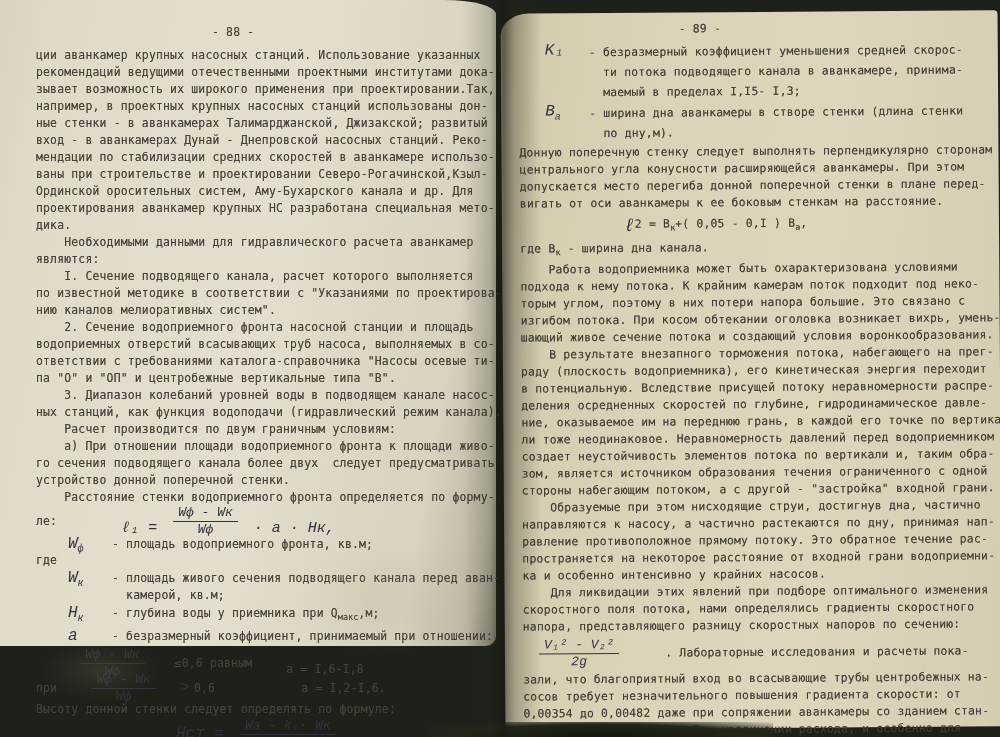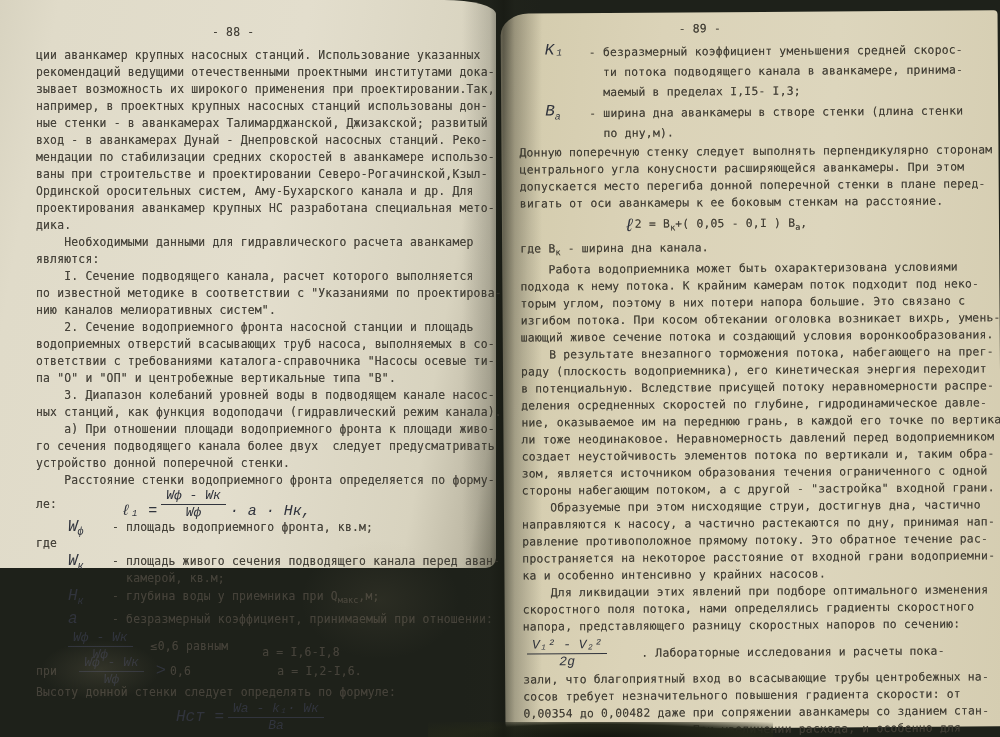--- a/index.html
+++ b/index.html
@@ -3,21 +3,21 @@
 <meta charset="utf-8">
 <style>
   html,body{margin:0;padding:0;}
   body{
     width:1000px;height:737px;position:relative;overflow:hidden;
     background:#1e211a;
     font-family:"DejaVu Sans Mono", monospace;
   }
   .page{position:absolute;box-sizing:border-box;}
   .page-left{
-    left:0;top:0;width:496px;height:568px;
+    left:0;top:0;width:496px;height:646px;
     background:linear-gradient(100deg,#d8d3c0 0%,#e0dbc9 10%,#e3decd 52%,#d8d3bf 84%,#bcb7a3 95%,#8f8b78 100%);
     border-radius:0 52px 10px 0 / 0 14px 10px 0;
     padding:24px 0 0 36px;
   }
   .page-right{
     left:503px;top:12px;width:497px;height:716px;
     background:linear-gradient(94deg,#a89f85 0%,#c6bd9f 2.5%,#d5cdaf 8%,#dbd3b8 30%,#ddd6bd 62%,#d5cdb1 100%);
     border-radius:28px 4px 3px 6px / 22px 4px 3px 6px;
     transform:rotate(-0.4deg);
     padding:8px 0 0 18px;
@@ -38,21 +38,21 @@
     text-shadow:0 0 0.5px rgba(70,64,52,0.55);
   }
   .page-right .t{color:#403d34;line-height:17px;}
   .pageno{margin:0 0 6px 176px;}
   .page-right .pageno{margin:0 0 4px 160px;}
   .hw{
     font-family:Liberation Mono, monospace;font-style:italic;
     color:#31343d;font-size:15px;line-height:16px;
   }
   .hw sub{font-size:10px;}
-  .frac{display:inline-flex;flex-direction:column;text-align:center;vertical-align:middle;margin:0 4px;}
+  .frac{display:inline-flex;flex-direction:column;text-align:center;vertical-align:middle;margin:0 16px;}
   .fnum{border-bottom:1.6px solid #31343d;padding:0 5px 1px 5px;font-size:13px;line-height:14px;}
   .fden{padding:1px 5px 0 5px;font-size:13px;line-height:14px;}
   .frow{display:flex;align-items:center;margin:1px 0;}
   .symrow{display:flex;align-items:flex-start;margin:1px 0;}
   .symrow .pre-label{width:32px;flex:none;margin-top:16px;}
   .symrow .sym{width:44px;flex:none;font-size:16px;}
   .page-right .symrow{line-height:20px;}
   .page-right .symrow .t{line-height:20px;}
   .sub-t{font-size:8.5px;vertical-align:-3px;letter-spacing:0;}
   .indent1{margin-left:104px;}
@@ -79,20 +79,21 @@
 являются:</pre>
   <pre class="t">    I. Сечение подводящего канала, расчет которого выполняется
 по известной методике в соответствии с "Указаниями по проектирова-
 нию каналов мелиоративных систем".</pre>
   <pre class="t">    2. Сечение водоприемного фронта насосной станции и площадь
 водоприемных отверстий всасывающих труб насоса, выполняемых в со-
 ответствии с требованиями каталога-справочника "Насосы осевые ти-
 па "О" и "ОП" и центробежные вертикальные типа "В".</pre>
   <pre class="t">    3. Диапазон колебаний уровней воды в подводящем канале насос-
 ных станций, как функция водоподачи (гидравлический режим канала).</pre>
+  <pre class="t">    Расчет производится по двум граничным условиям:</pre>
   <pre class="t">    а) При отношении площади водоприемного фронта к площади живо-
 го сечения подводящего канала более двух  следует предусматривать
 устройство донной поперечной стенки.</pre>
   <pre class="t">    Расстояние стенки водоприемного фронта определяется по форму-</pre>
 
   <div class="frow" style="height:28px;">
     <pre class="t">ле:</pre>
     <span class="hw" style="margin-left:64px;display:inline-flex;align-items:flex-end;">
       <span>ℓ₁ =</span>
       <span class="frac">

